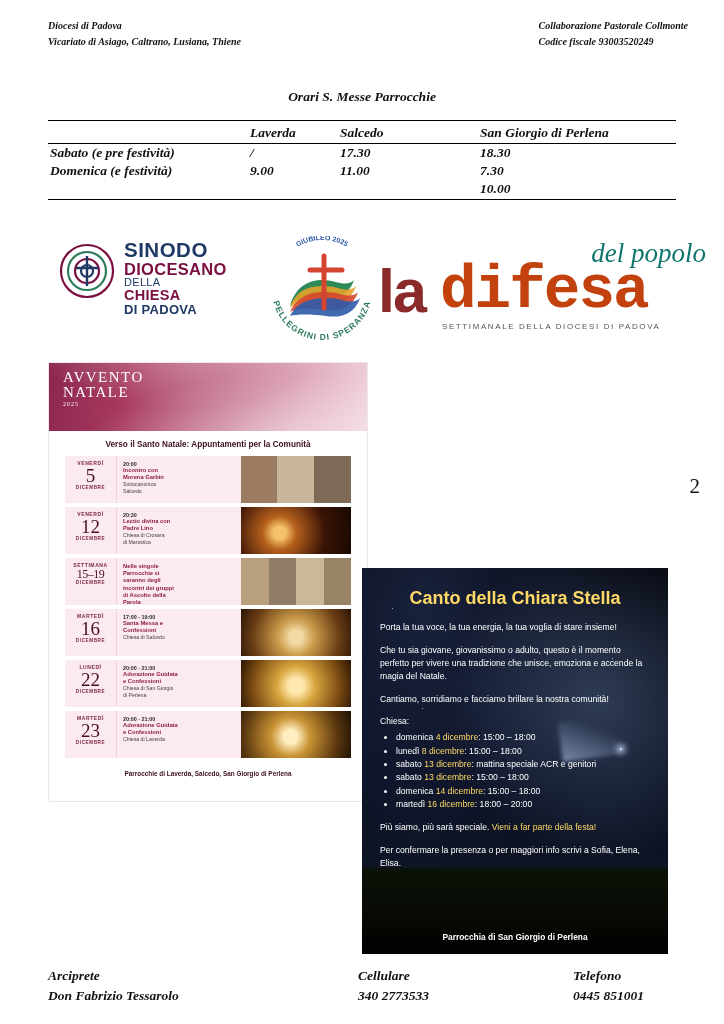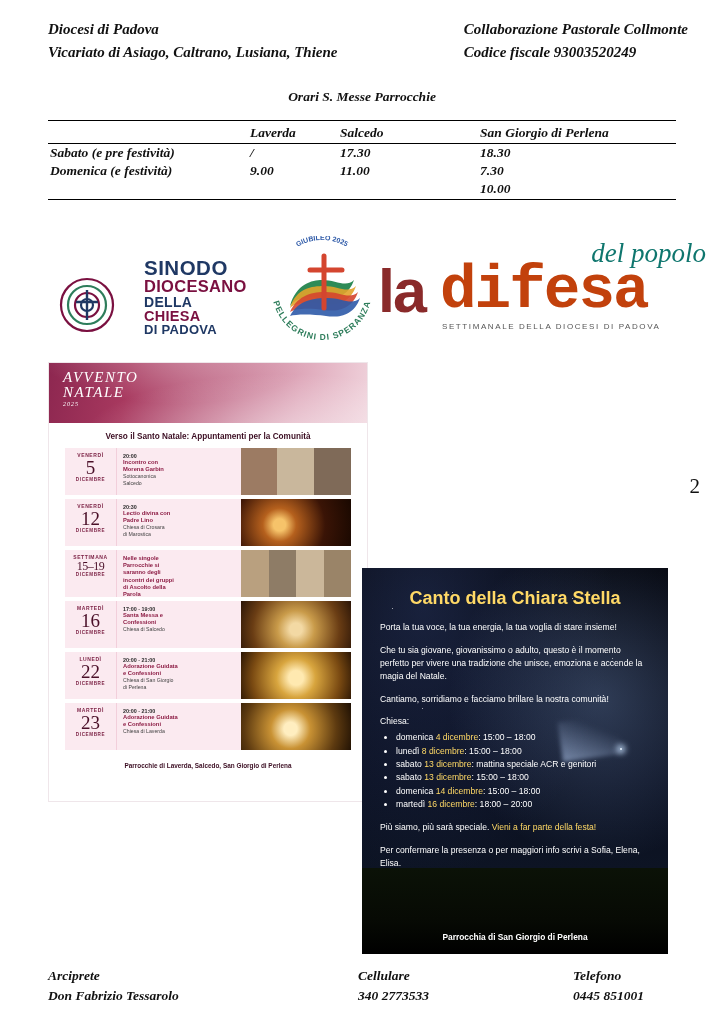--- a/index.html
+++ b/index.html
@@ -13,21 +13,21 @@
     color: #111;
     overflow: hidden;
   }
 
   
   .header {
     position: absolute;
     left: 48px; top: 18px; width: 640px;
     display: flex; justify-content: space-between;
   }
-  .header .col { font-size: 15px; line-height: 1.55; font-style: italic; font-weight: bold; }
+  .header .col { font-size: 10px; line-height: 1.55; font-style: italic; font-weight: bold; }
   .header .col.right { text-align: left; }
   .title-line {
     position: absolute; left: 0; right: 0; top: 76px;
     text-align: center; font-size: 13.5px; font-style: italic; font-weight: bold; margin-top: 13px;
   }
 
   
   .orari {
     position: absolute; left: 48px; top: 120px; width: 628px;
     font-size: 13.5px;
@@ -42,26 +42,26 @@
   .orari tbody tr.last td { padding-bottom: 2px; }
   .orari .bottomline { border-top: 1.3px solid #000; height: 1px; }
   .c-label { width: 200px; }
   .c-lav { width: 90px; }
   .c-sal { width: 140px; }
   .c-sgp { width: auto; }
 
   
   .logos { position: absolute; left: 48px; top: 232px; width: 640px; height: 110px; }
 
-  .sinodo { position: absolute; left: 8px; top: 8px; width: 210px; height: 96px; display:flex; align-items:flex-end;gap:20px; }
+  .sinodo { position: absolute; left: 8px; top: 8px; width: 210px; height: 96px; display:flex; align-items:flex-start; }
   .sinodo .mark { width: 62px; height: 62px; position: relative; flex: none; }
   .sinodo .txt { margin-left: 6px; line-height: 1.0; }
   .sinodo .t1 { font-family: "Liberation Sans", sans-serif; font-weight: bold; font-size: 20.5px; letter-spacing: .5px; color: #1f3864; }
   .sinodo .t2 { font-family: "Liberation Sans", sans-serif; font-weight: bold; font-size: 16.5px; letter-spacing: .3px; color: #7a1040; }
-  .sinodo .t3 { font-family: "Liberation Sans", sans-serif; font-weight: bold; font-size: 14px; letter-spacing: .3px; color: #1f3864; }
+  .sinodo .t3 { font-family: "Liberation Sans", sans-serif; font-weight: normal; font-size: 11px; letter-spacing: .3px; color: #1f3864; }
   .sinodo .t4 { font-family: "Liberation Sans", sans-serif; font-weight: bold; font-size: 14.5px; letter-spacing: .3px; color: #7a1040; }
   .sinodo .t5 { font-family: "Liberation Sans", sans-serif; font-weight: bold; font-size: 13px; letter-spacing: .3px; color: #1f3864; }
 
   .giubileo { position: absolute; left: 214px; top: 4px; width: 120px; height: 104px; }
 
   .difesa { position: absolute; left: 330px; top: 2px; width: 330px; height: 104px; }
   .difesa .delpopolo {
     position: absolute; right: 2px; top: 4px;
     font-family: "Liberation Serif", serif; font-style: italic;
     font-size: 27px; color: #0f766e;
@@ -81,23 +81,22 @@
     font-family: "Liberation Sans", sans-serif; font-size: 8px;
     letter-spacing: 1.6px; color: #555;
   }
 
   
   .flyer {
     position: absolute; left: 48px; top: 362px; width: 320px; height: 440px;
     background: #ffffff; border: 1px solid #efe6ea;
   }
   .flyer .banner {
-    position: relative; height: 60px; overflow: hidden;
+    position: relative; height: 68px; overflow: hidden;
     background: linear-gradient(100deg,#8d2750 0%,#a8395f 25%,#c5738f 55%,#dfa9bb 78%,#f0d3dc 100%);
-    font-style: italic;
   }
   .flyer .banner:after{
     content:""; position:absolute; inset:0;
     background:
       radial-gradient(ellipse at 75% 120%, rgba(255,255,255,.45), transparent 60%),
       radial-gradient(ellipse at 40% -40%, rgba(255,255,255,.35), transparent 55%);
   }
   .flyer .banner .bt {
     position: absolute; left: 14px; top: 6px; z-index:2;
     font-family: "Liberation Serif", serif; color: #fff;

